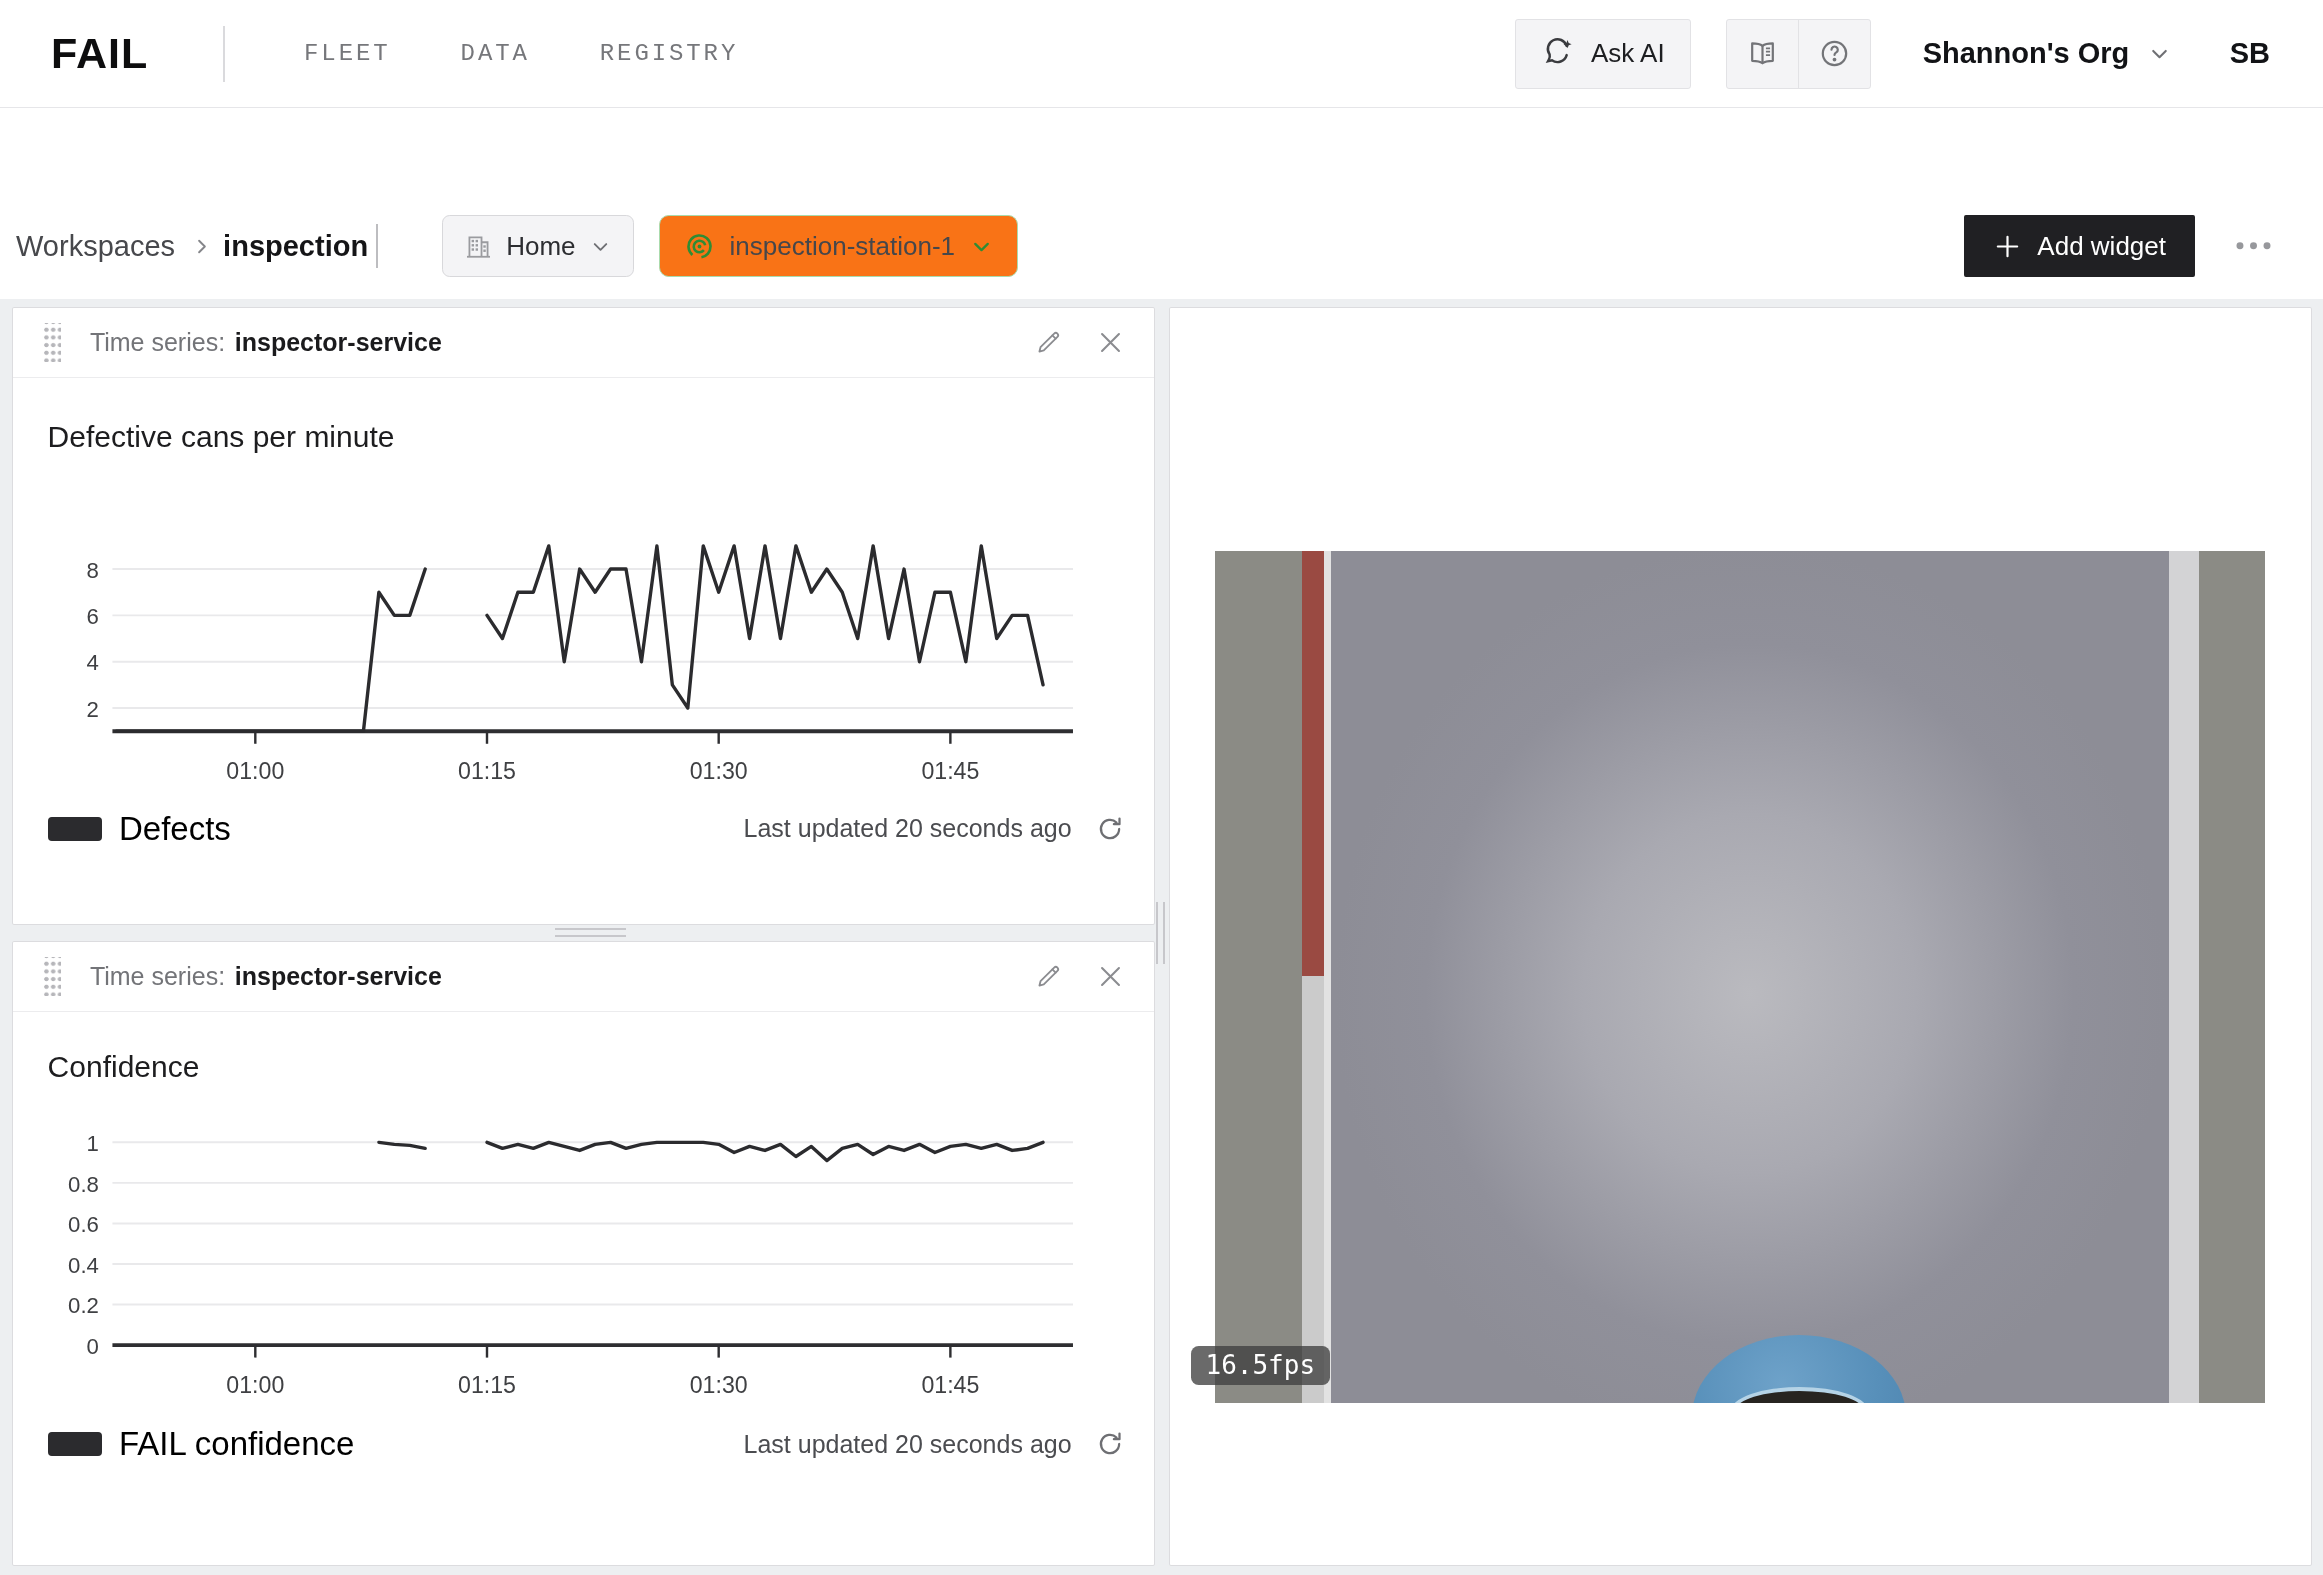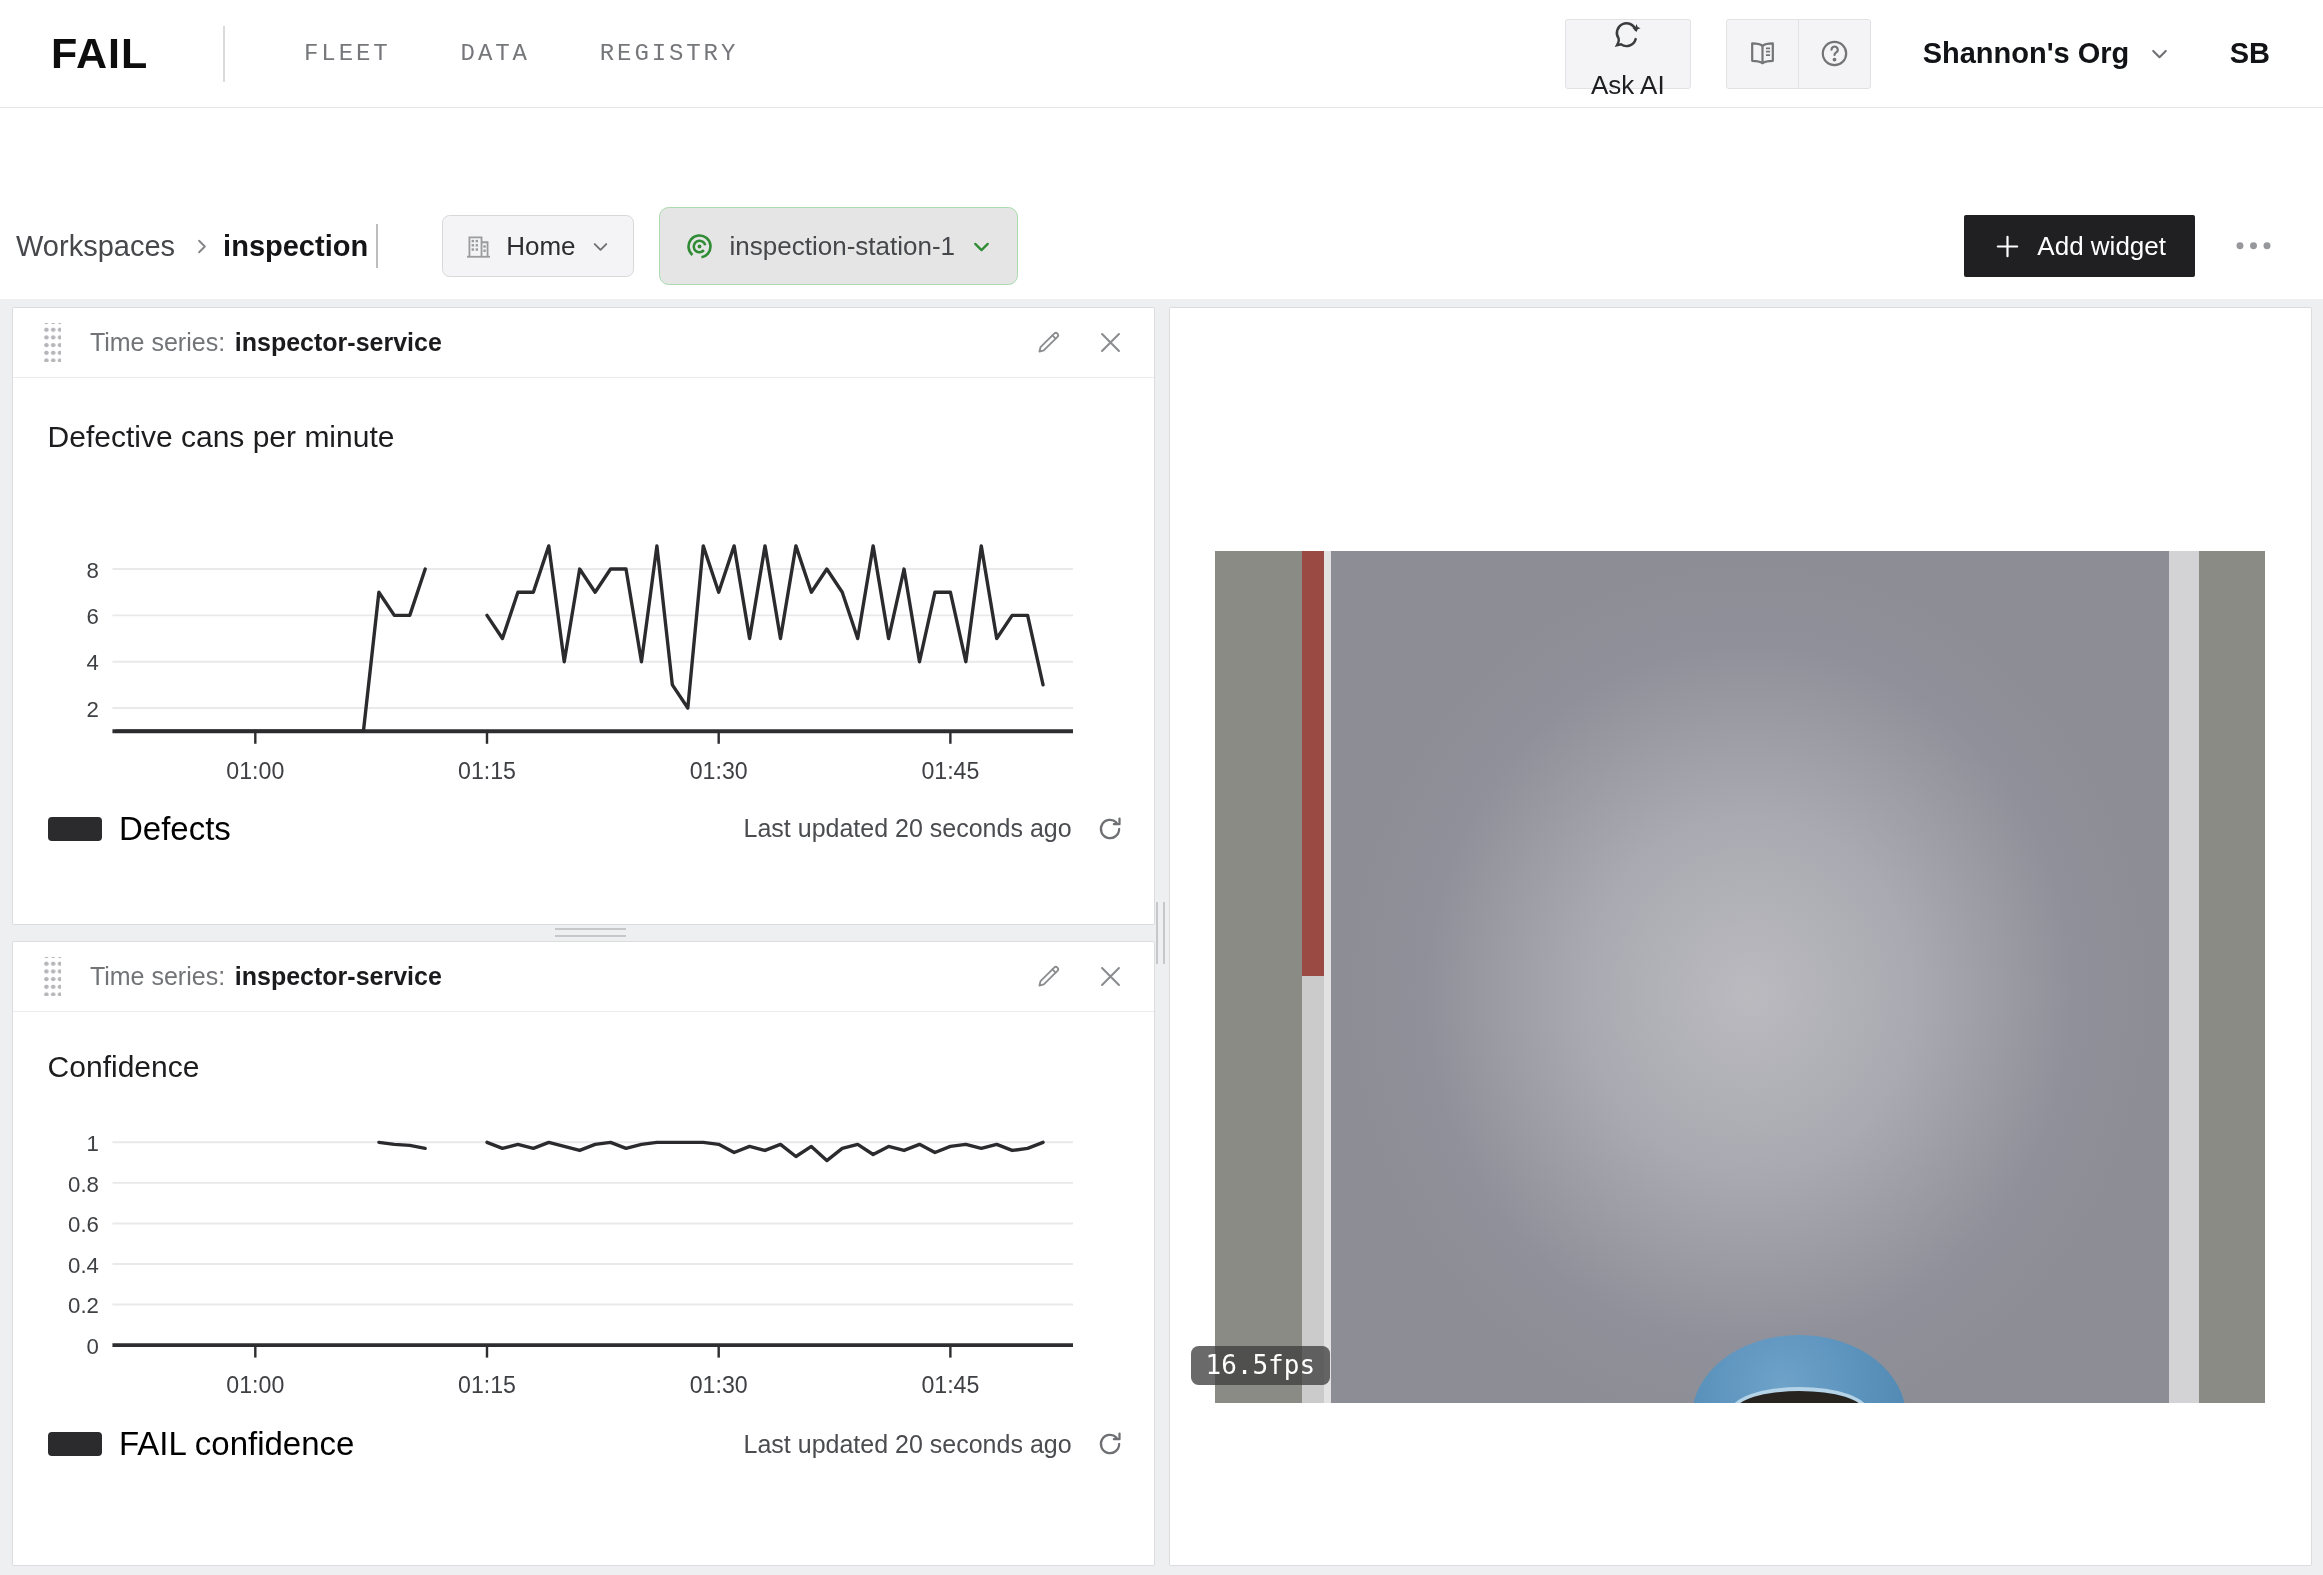--- a/index.html
+++ b/index.html
@@ -11,21 +11,21 @@
   .topbar { position:absolute; top:0; left:0; right:0; height:108px; background:#fff;
     border-bottom:1px solid #e6e6e9; display:flex; align-items:center; padding-left:51px; }
   .logo { font-size:43px; font-weight:800; letter-spacing:1px; color:#0d0d0e; cursor:pointer; }
   .logo-divider { width:1.9px; height:56px; background:#dadadd; margin-left:75px; }
   .topnav { display:flex; gap:70px; margin-left:79px; }
   .topnav a { font-family:Liberation Mono, monospace; font-size:24px; letter-spacing:2.9px;
     color:#76777b; text-decoration:none; cursor:pointer; }
   .top-right { margin-left:auto; display:flex; align-items:center; margin-right:53px; }
   .askai { display:flex; align-items:center; gap:15.4px; height:70px; padding:0 25px;
     background:#f4f4f6; border:1px solid #e2e2e5; border-radius:2.9px; font-size:26px;
-    color:#1d1e21; cursor:pointer;flex-direction:column; }
+    color:#1d1e21; cursor:pointer; }
   .icon-group { display:flex; align-items:center; height:70px; margin-left:35px;
     background:#f4f4f6; border:1px solid #e2e2e5; border-radius:2.9px; }
   .icon-cell { width:71px; height:100%; display:flex; align-items:center; justify-content:center;
     background:none; border:none; cursor:pointer; }
   .icon-group-divider { width:1px; height:100%; background:#e2e2e5; }
   .org { display:flex; align-items:center; gap:17.4px; margin-left:52px; background:none;
     border:none; font-size:29px; font-weight:600; color:#121316; cursor:pointer;
     font-family:"Liberation Sans", sans-serif; }
   .org .chev { color:#6f7074; }
   .avatar { margin-left:58px; font-size:29px; font-weight:700; color:#121316; cursor:pointer; }
@@ -41,22 +41,22 @@
   .toolbar { position:absolute; top:193px; left:0; right:0; height:106px; background:#fff;
     display:flex; align-items:center; padding-left:16px; }
   .crumb-root { font-size:29px; color:#47484c; cursor:pointer; }
   .crumb-sep { margin:0 9.7px 0 15.4px; color:#85868a; display:flex; }
   .crumb-current { font-size:29px; font-weight:700; color:#151517; }
   .caret-bar { width:1.9px; height:44px; background:#bdbdc0; margin-left:7.7px; }
   .ws-btn { display:flex; align-items:center; gap:13.5px; height:62px; padding:0 21px; margin-left:64px;
     background:#f4f4f6; border:1px solid #d8d8db; border-radius:7.7px; font-size:26px; color:#2c2d31;
     cursor:pointer; font-family:"Liberation Sans", sans-serif; }
   .ws-btn .chev { color:#6f7074; }
-  .chip { display:flex; align-items:center; gap:13.5px; height:78px; padding:0 23px; margin-left:25px;
-    background:#e5e5e5; border:1px solid #a9dbad; border-radius:9.7px; font-size:26px; color:#46474b;
+  .chip { display:flex; align-items:center; gap:13.5px; height:62px; padding:0 23px; margin-left:25px;
+    background:#f97316; border:1px solid #a9dbad; border-radius:9.7px; font-size:26px; color:#46474b;
     cursor:pointer; font-family:"Liberation Sans", sans-serif; }
   .toolbar-spacer { flex:1; }
   .add-widget { display:flex; align-items:center; gap:15.4px; height:62px; padding:0 29px;
     background:#202023; border:none; border-radius:1.9px; color:#fff; font-size:26px;
     cursor:pointer; font-family:"Liberation Sans", sans-serif; }
   .kebab { margin:0 50px 0 39px; background:none; border:none; cursor:pointer; display:flex; }
 
   
   .board { position:absolute; top:299px; left:0; right:0; bottom:0; background:#edeff1; }
   .card { position:absolute; background:#fff; border:1px solid #dcdcdf; border-radius:1.9px; }

